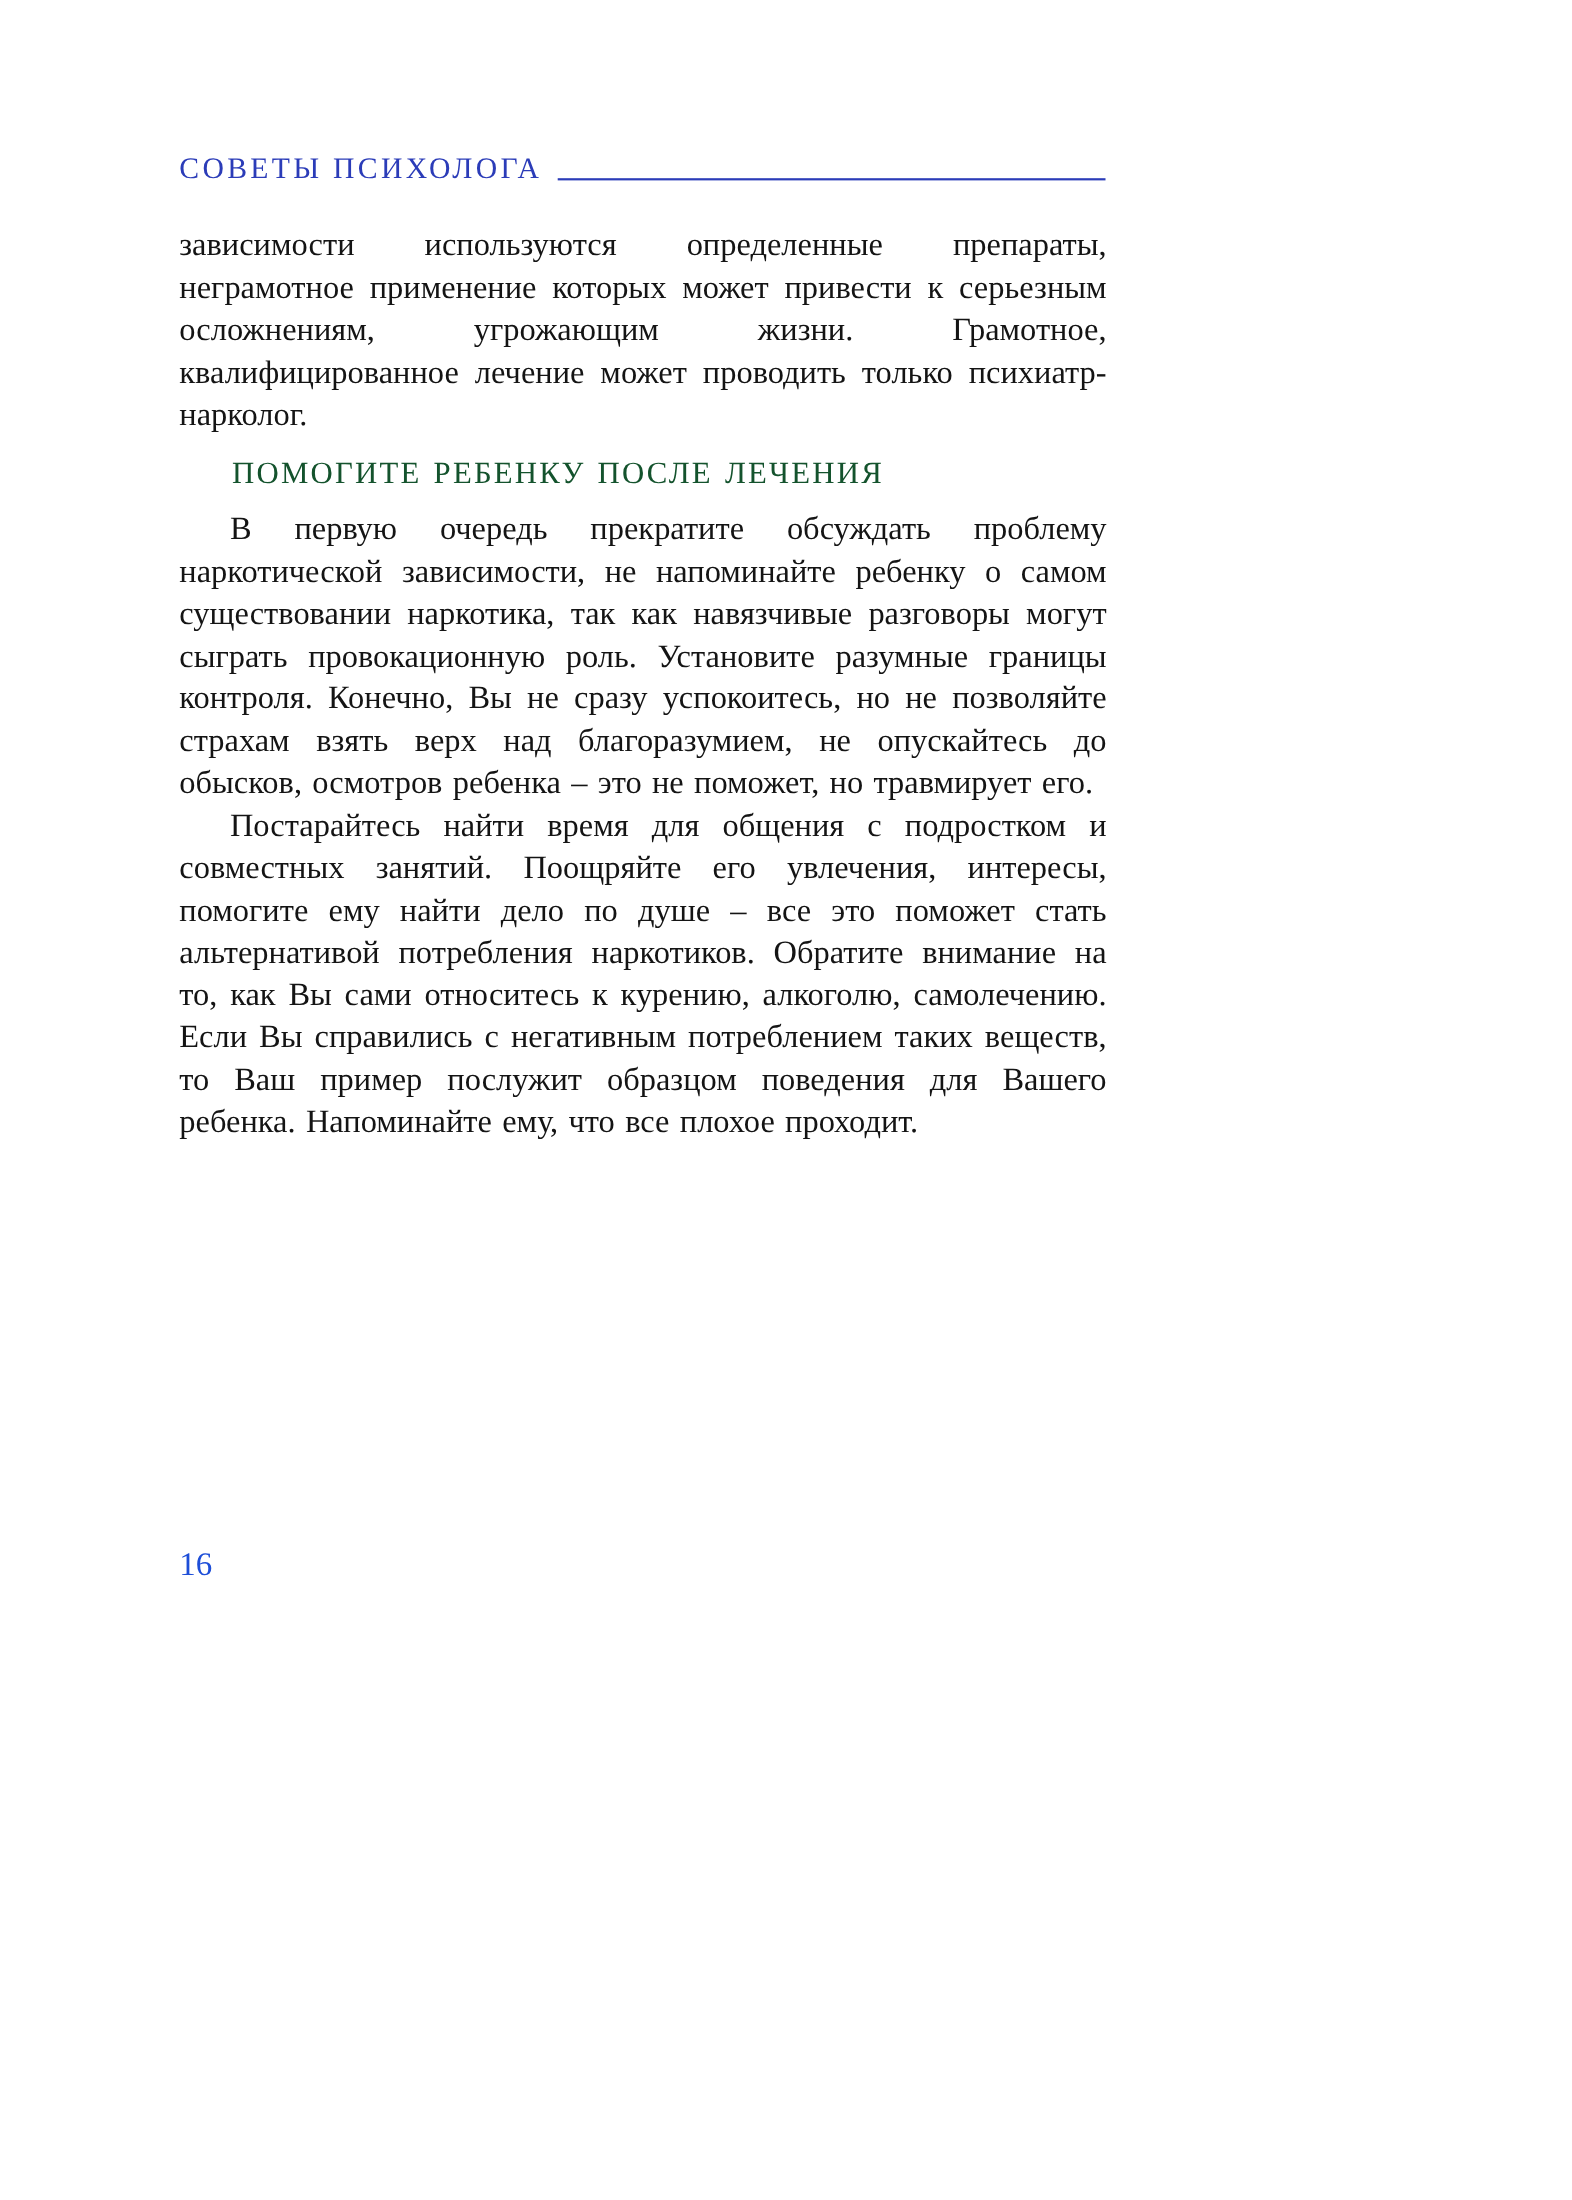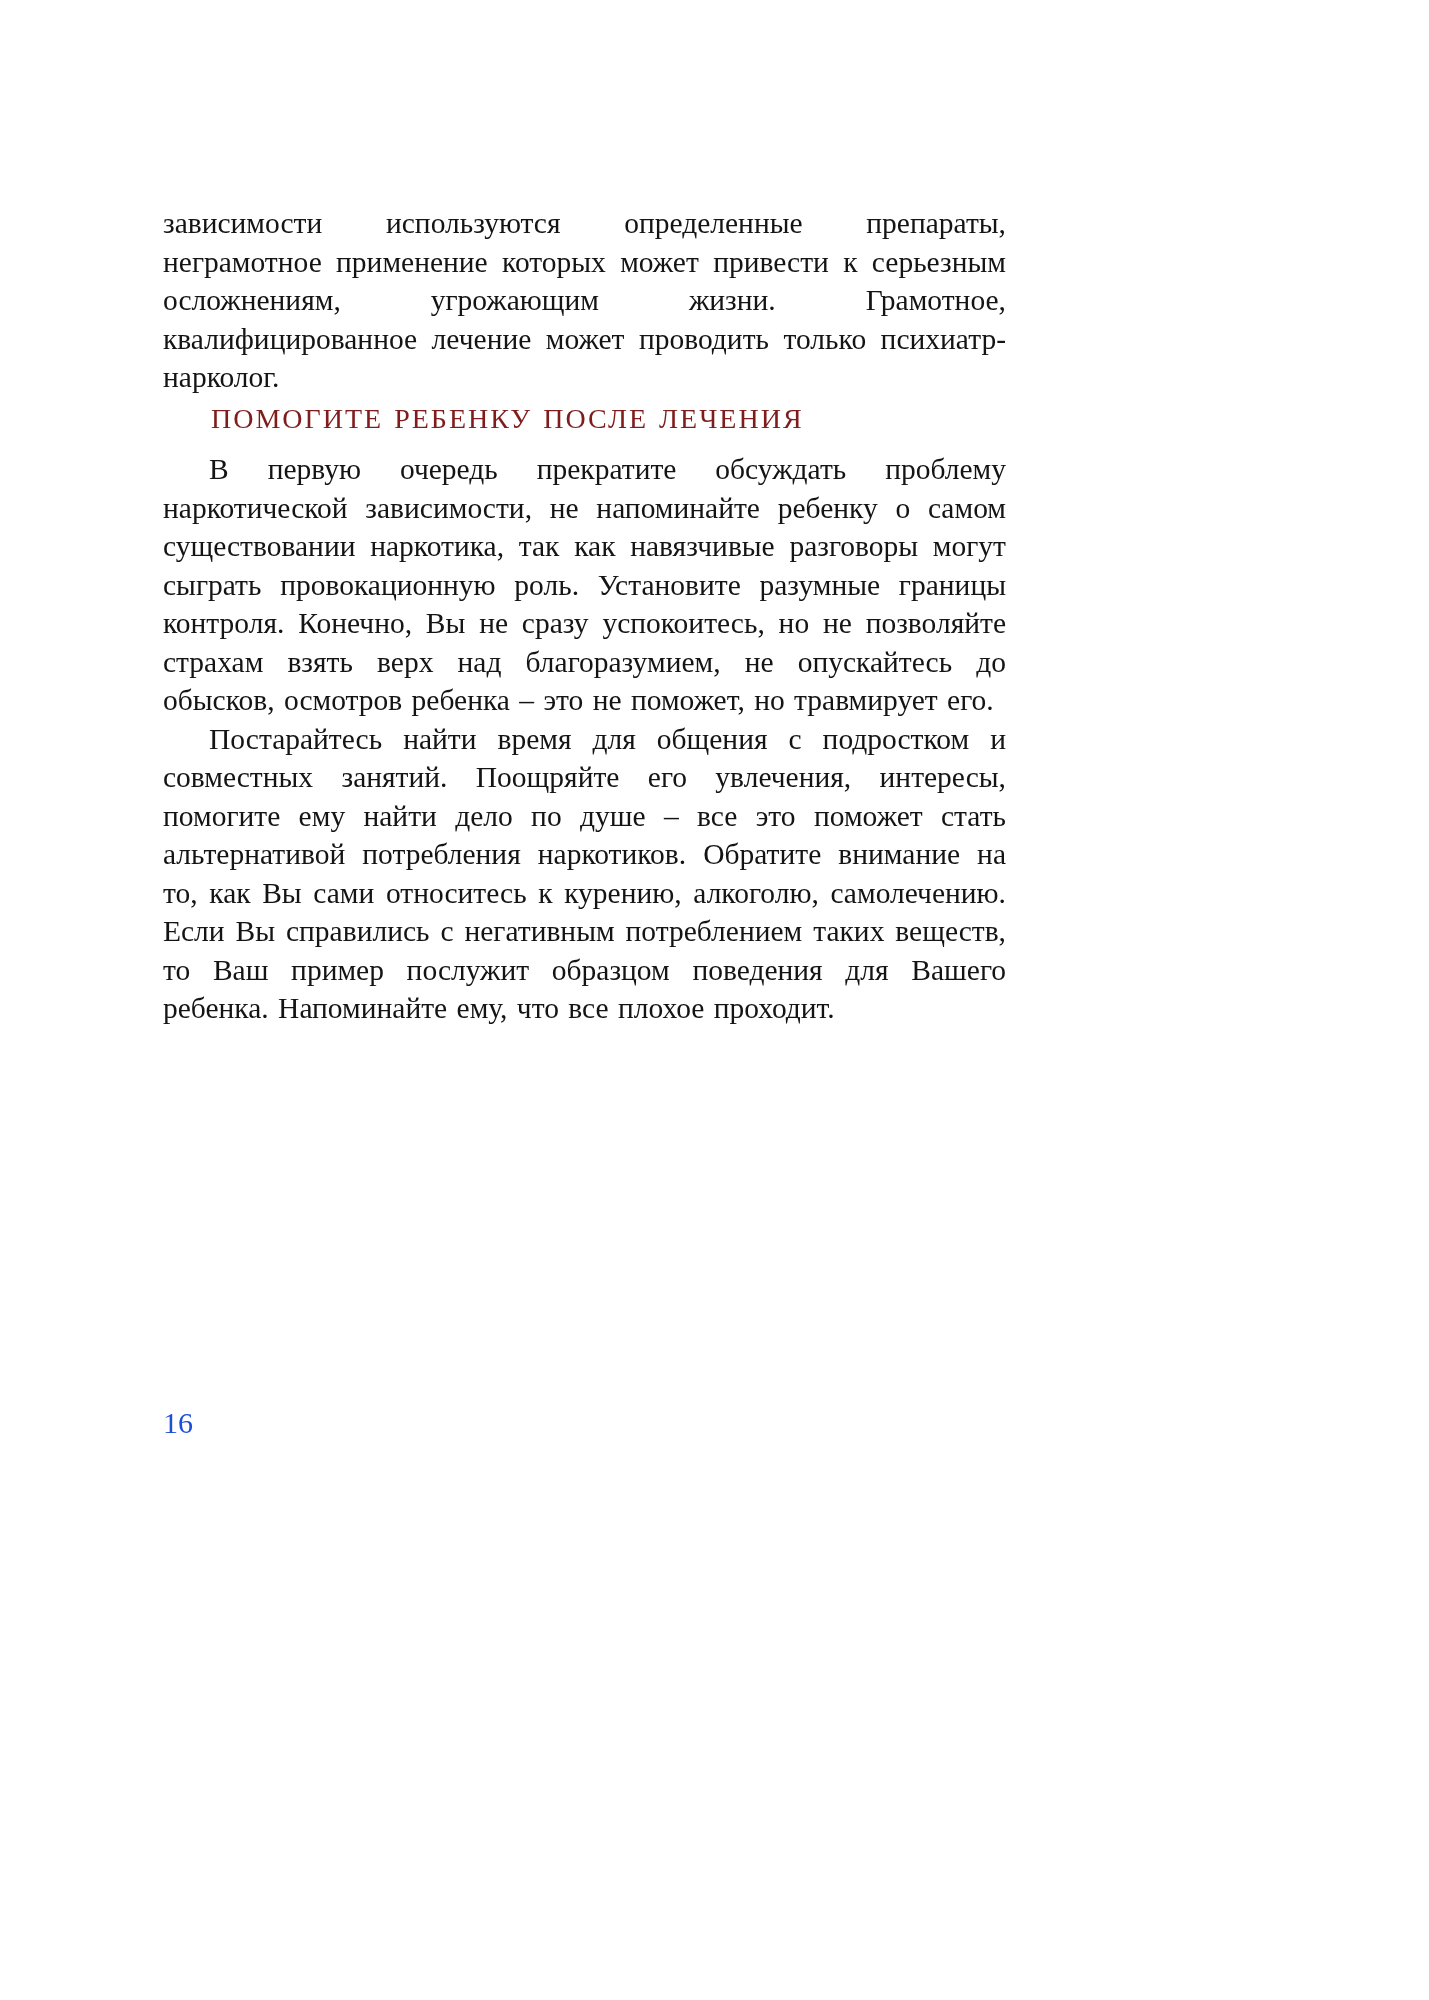--- a/index.html
+++ b/index.html
@@ -52,43 +52,47 @@
     word-spacing: 2px;
   }
   .para {
     margin: 0;
     text-indent: 46px;
   }
   .para.continuation {
     text-indent: 0;
   }
   .subheading {
-    margin: 3px 0 12px 0;
+    margin: 15px 0 12px 0;
     padding-left: 48px;
-    color: #7f1d1d;
+    color: #14532d;
     font-size: 28px;
     font-weight: normal;
     letter-spacing: 2px;
     text-align: left;
     text-indent: 0;
   }
   
   .page-footer {
     position: absolute;
     left: 163px;
     top: 1406px;
     color: #1d4ed8;
     font-size: 30px;
   }
 </style>
 </head>
 <body>
 
 <div class="page">
 
+  <header class="running-head">
+    <span class="head-title">СОВЕТЫ  ПСИХОЛОГА</span>
+    <span class="head-rule"></span>
+  </header>
 
   <main class="text-block">
     <p class="para continuation">зависимости используются определенные препараты, неграмотное применение которых может привести к серьезным осложнениям, угрожающим жизни. Грамотное, квалифицированное лечение может проводить только психиатр-нарколог.</p>
 
     <h2 class="subheading">ПОМОГИТЕ РЕБЕНКУ ПОСЛЕ ЛЕЧЕНИЯ</h2>
 
     <p class="para">В первую очередь прекратите обсуждать проблему наркотической зависимости, не напоминайте ребенку о самом существовании наркотика, так как навязчивые разговоры могут сыграть провокационную роль. Установите разумные границы контроля. Конечно, Вы не сразу успокоитесь, но не позволяйте страхам взять верх над благоразумием, не опускайтесь до обысков, осмотров ребенка – это не поможет, но травмирует его.</p>
 
     <p class="para">Постарайтесь найти время для общения с подростком и совместных занятий. Поощряйте его увлечения, интересы, помогите ему найти дело по душе – все это поможет стать альтернативой потребления наркотиков. Обратите внимание на то, как Вы сами относитесь к курению, алкоголю, самолечению. Если Вы справились с негативным потреблением таких веществ, то Ваш пример послужит образцом поведения для Вашего ребенка. Напоминайте ему, что все плохое проходит.</p>
   </main>

